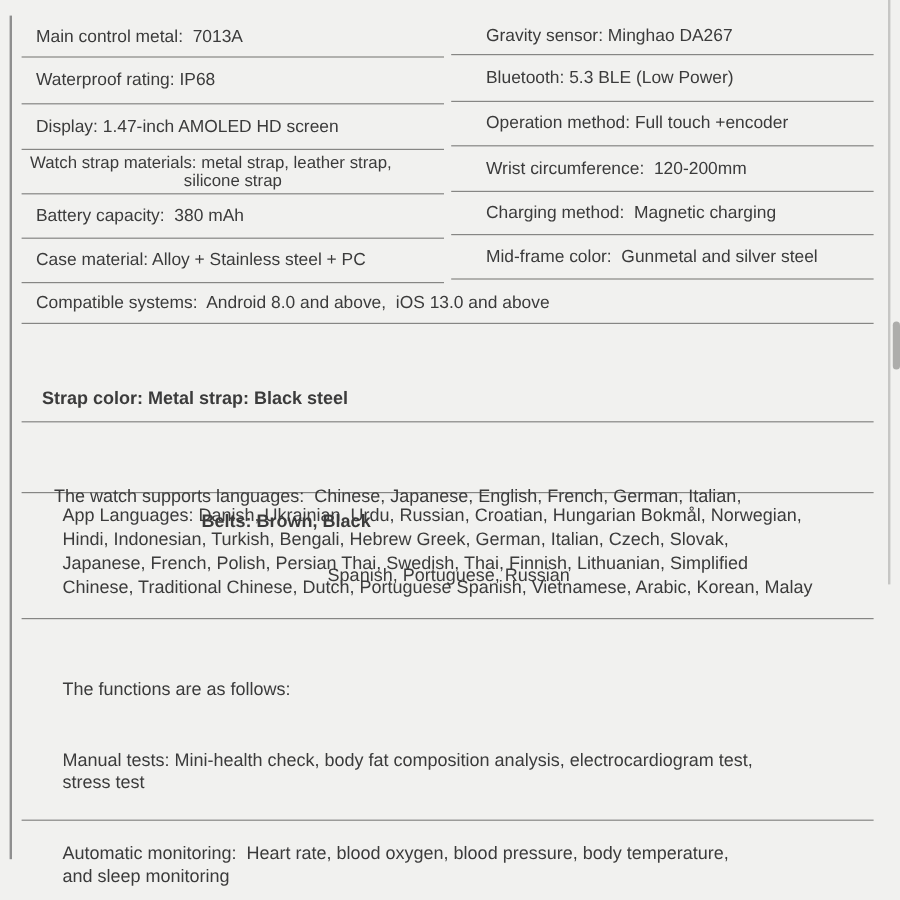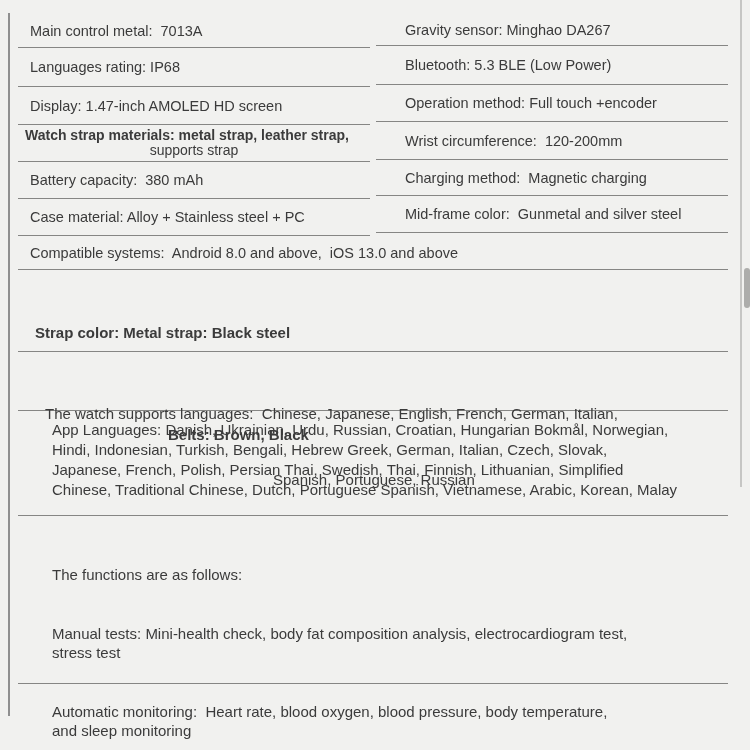--- a/index.html
+++ b/index.html
@@ -20,21 +20,21 @@
   .spec{display:flex;margin-left:18px;width:710px;align-items:flex-start;}
   .col-l{width:352px;}
   .col-r{width:352px;margin-left:6px;}
   .cell{
     display:flex;align-items:center;box-sizing:border-box;
     border-bottom:1.6px solid #868684;
     padding-left:12px;font-size:14.5px;white-space:pre;
   }
   .col-r .cell{padding-left:29px;}
   .cell.two{flex-direction:column;justify-content:center;align-items:stretch;padding-left:0;font-size:14px;line-height:15px;}
-  .cell.two .l1{padding-left:7px;white-space:pre;font-weight:bold;}
+  .cell.two .l1{padding-left:7px;white-space:pre;}
   .cell.two .l2{text-align:center;white-space:pre;}
 
   
   .frow{
     margin-left:18px;width:710px;box-sizing:border-box;
     border-bottom:1.6px solid #868684;
     display:flex;align-items:center;padding-left:12px;
     font-size:14.5px;white-space:pre;
   }
 
@@ -59,25 +59,25 @@
 
 <div class="sheet">
 
   <div class="vline-left"></div>
   <div class="vline-right"></div>
   <div class="scroll-thumb"></div>
 
   <div class="spec">
     <div class="col-l">
       <div class="cell" style="height:34px">Main control metal:  7013A</div>
-      <div class="cell" style="height:39px">Languages rating: IP68</div>
+      <div class="cell" style="height:39px">Waterproof rating: IP68</div>
       <div class="cell" style="height:38px">Display: 1.47-inch AMOLED HD screen</div>
       <div class="cell two" style="height:37px">
         <div class="l1">Watch strap materials: metal strap, leather strap,</div>
-        <div class="l2">supports strap</div>
+        <div class="l2">silicone strap</div>
       </div>
       <div class="cell" style="height:37px">Battery capacity:  380 mAh</div>
       <div class="cell" style="height:37px">Case material: Alloy + Stainless steel + PC</div>
     </div>
     <div class="col-r">
       <div class="cell" style="height:32px">Gravity sensor: Minghao DA267</div>
       <div class="cell" style="height:39px">Bluetooth: 5.3 BLE (Low Power)</div>
       <div class="cell" style="height:37px">Operation method: Full touch +encoder</div>
       <div class="cell" style="height:38px">Wrist circumference:  120-200mm</div>
       <div class="cell" style="height:36px">Charging method:  Magnetic charging</div>

